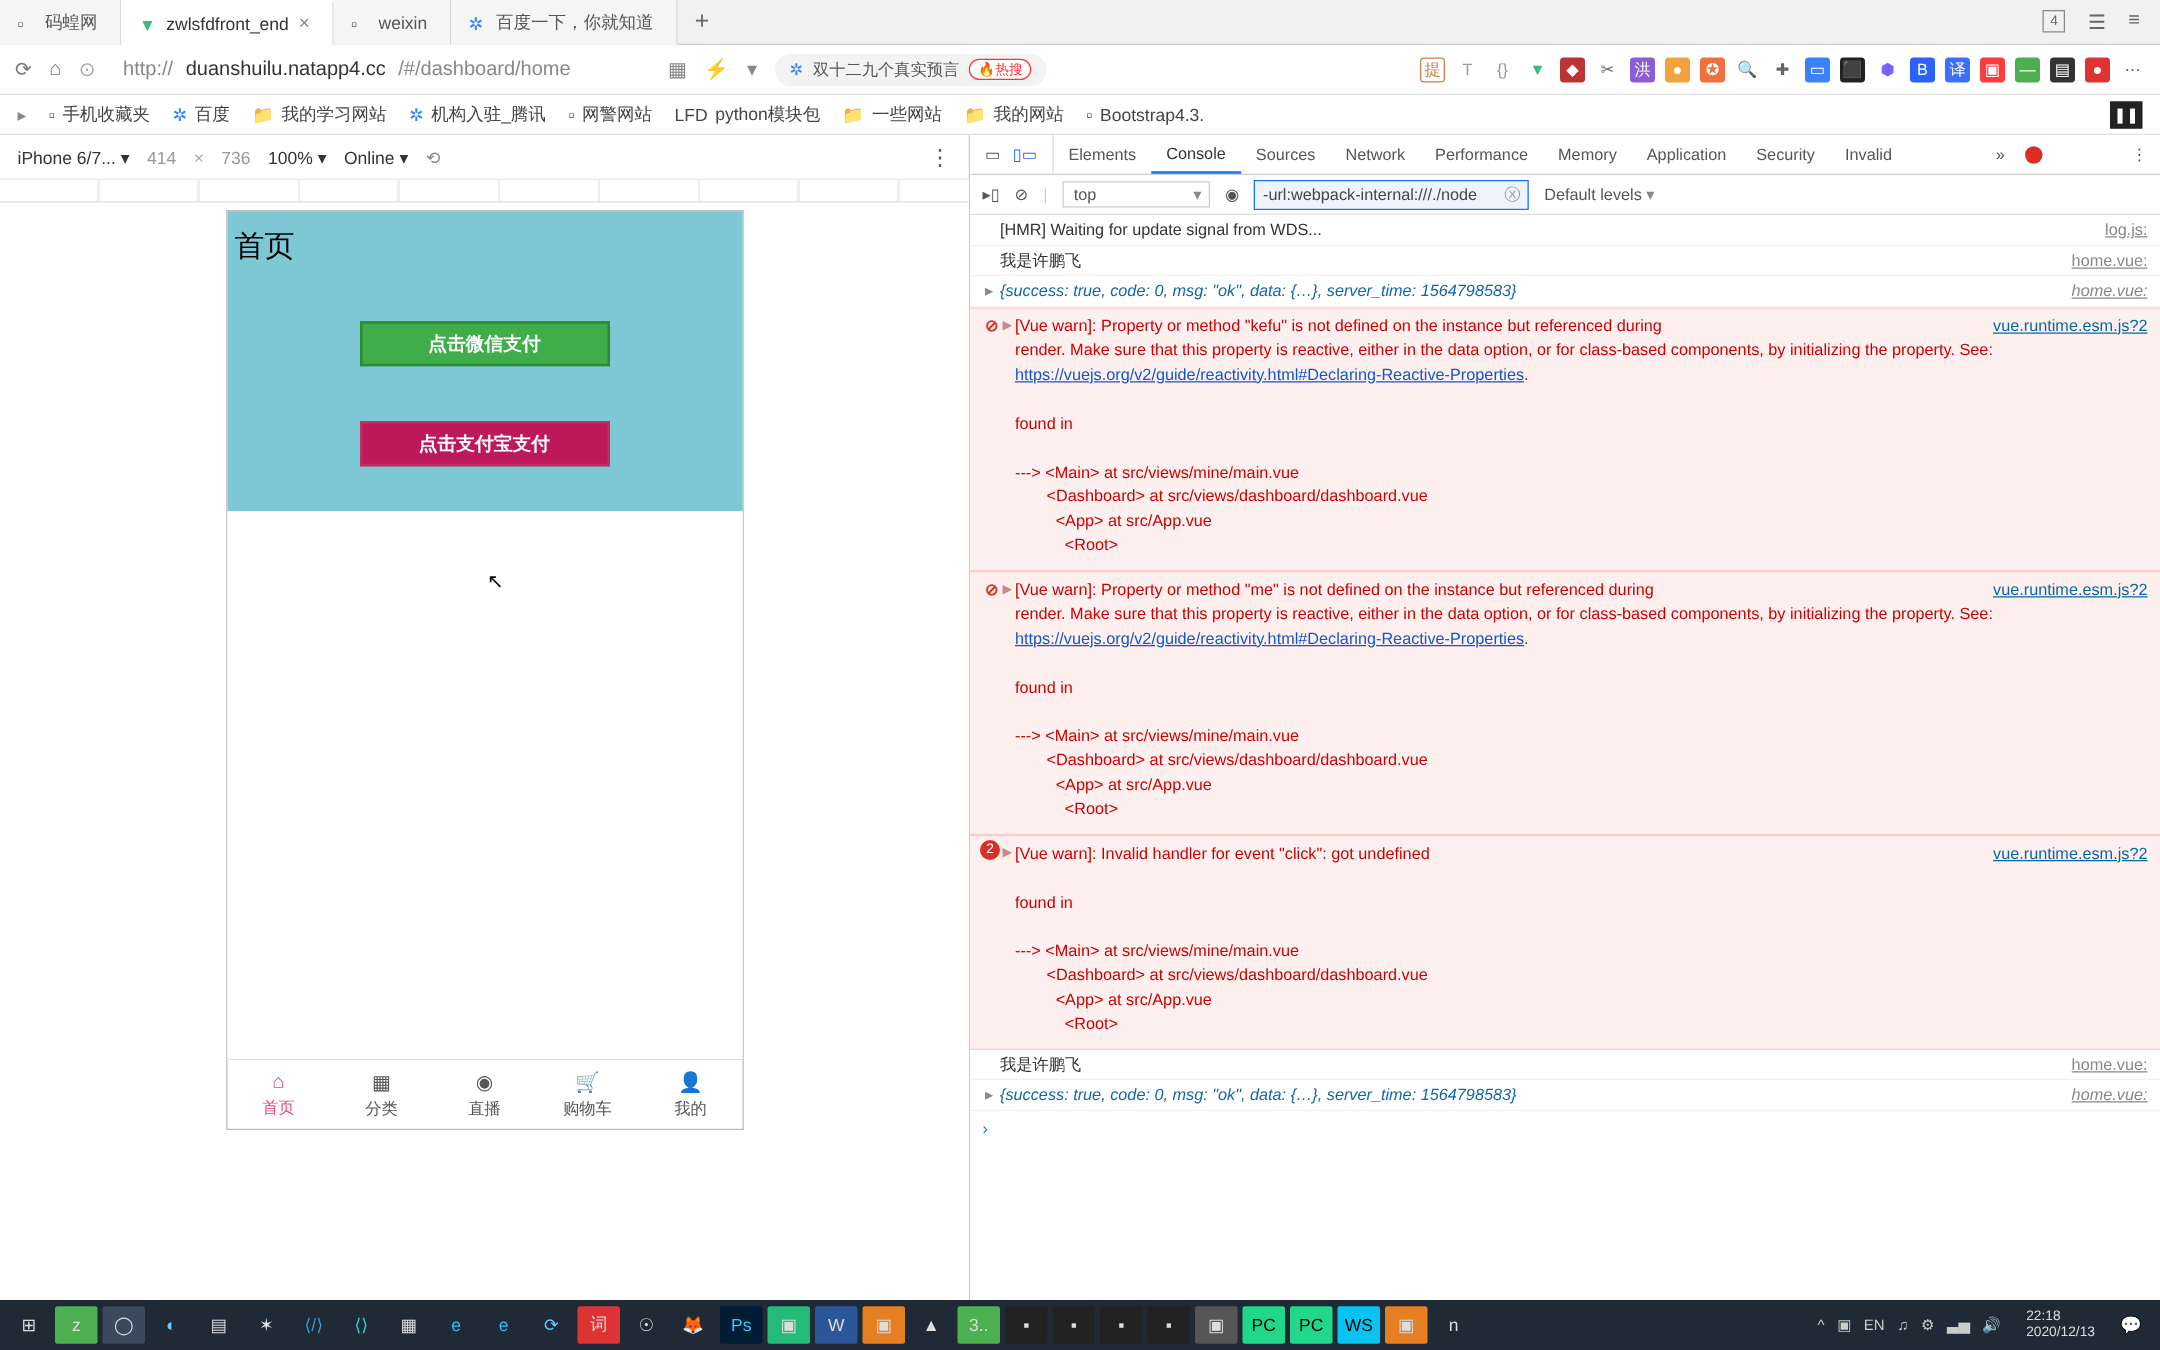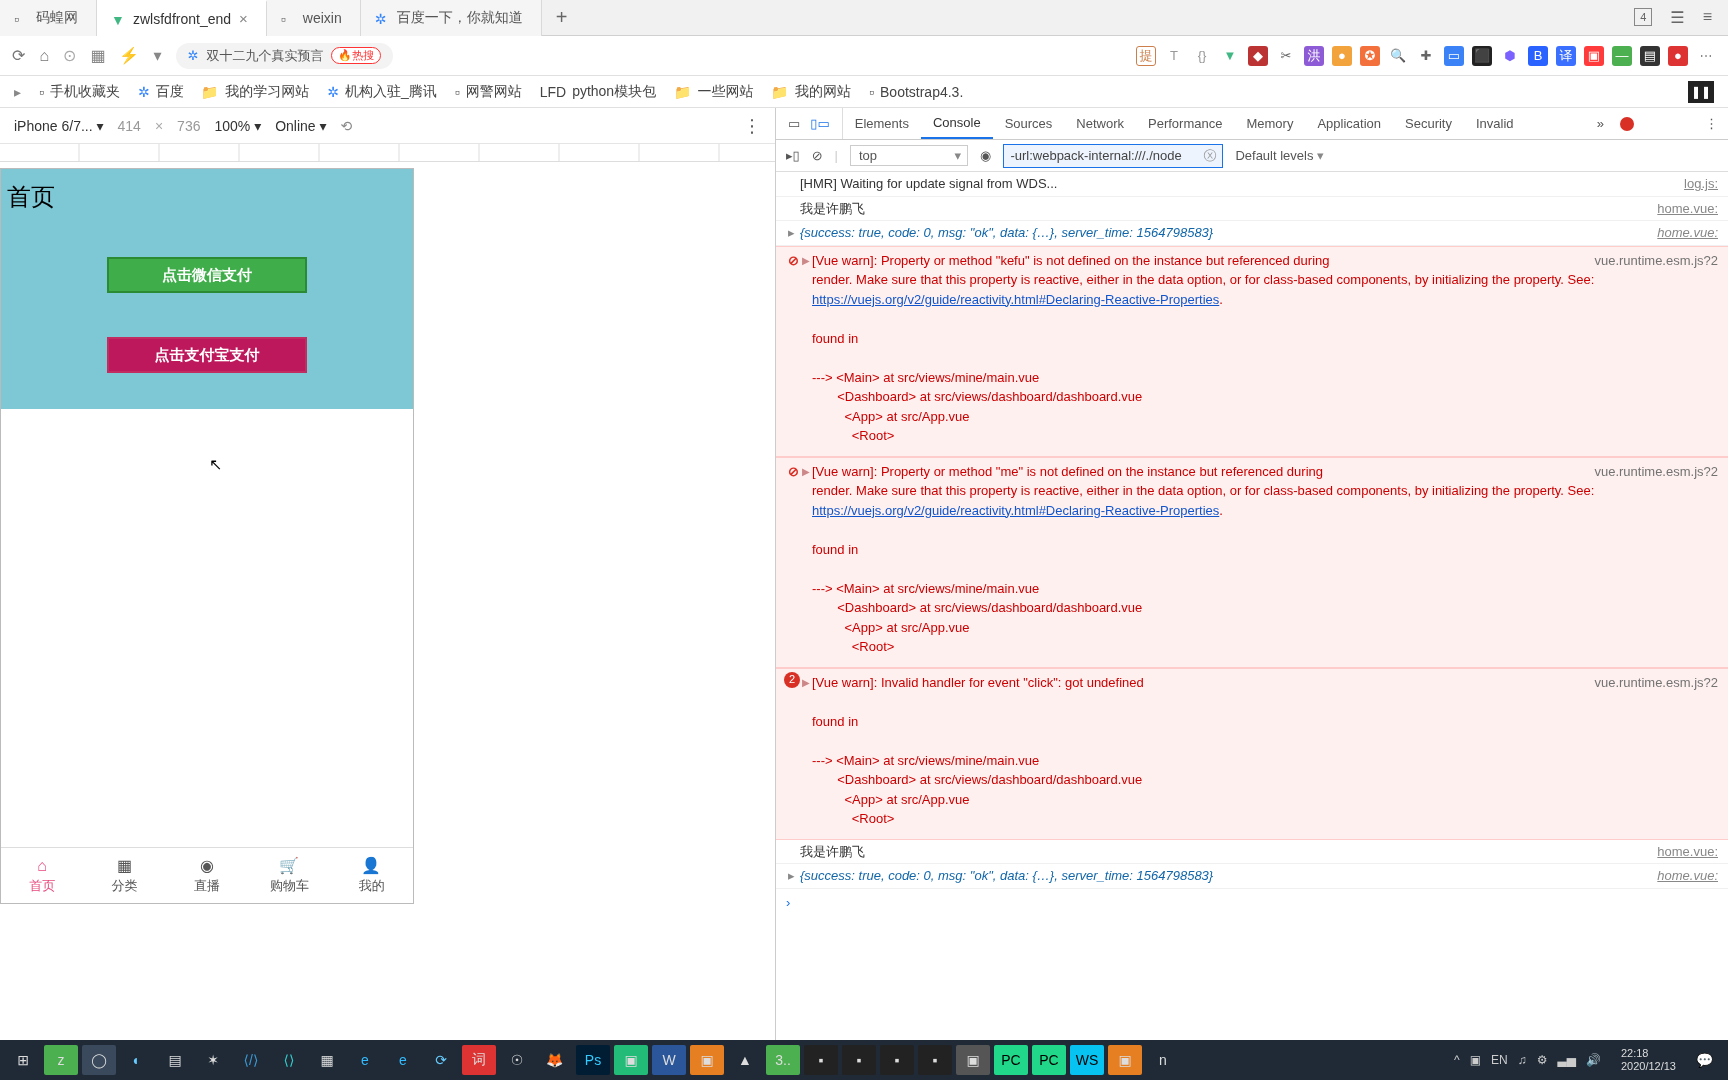--- a/index.html
+++ b/index.html
@@ -35,21 +35,21 @@
 
 
 .main { display: flex; height: calc(1080px - 36px - 40px - 32px - 40px); }
 
 
 .left { width: 776px; display: flex; flex-direction: column; border-right: 1px solid #ccc; }
 .dev-toolbar { height: 36px; display: flex; align-items: center; gap: 14px; padding: 0 14px; border-bottom: 1px solid #e5e5e5; color: #555; font-size: 14px; }
 .dev-toolbar .sep { color: #aaa; }
 .dev-toolbar select, .dev-toolbar .sel { border: none; background: none; font-size: 14px; color: #333; }
 .dev-toolbar .kebab { margin-left: auto; font-size: 18px; }
-.dev-stage { flex: 1; background: #fff; position: relative; display: flex; justify-content: flex-start; padding-top: 24px; }
+.dev-stage { flex: 1; background: #fff; position: relative; display: flex; justify-content: center; padding-top: 24px; }
 .dev-ruler { position: absolute; top: 0; left: 0; right: 0; height: 18px; border-bottom: 1px solid #ddd; background:
   repeating-linear-gradient(to right, #fff, #fff 78px, #eee 78px, #eee 80px); }
 .phone { width: 414px; height: 736px; border: 1px solid #bbb; display: flex; flex-direction: column; background: #fff; position: relative; }
 .phone-top { background: #7ec8d6; height: 240px; padding: 12px 0 0 0; }
 .phone-title { font-size: 24px; color: #000; padding-left: 6px; }
 .pay-btn { width: 200px; height: 36px; margin: 44px auto 0; display: flex; align-items: center; justify-content: center; color: #fff; font-size: 15px; font-weight: bold; border: 2px solid; }
 .pay-btn.green { background: #3fae4a; border-color: #2b8a34; }
 .pay-btn.pink { background: #be185d; border-color: #c12d61; }
 .phone-body { flex: 1; background: #fff; position: relative; }
 .cursor { position: absolute; top: 46px; left: 208px; font-size: 16px; }
@@ -77,21 +77,21 @@
 .console-body { flex: 1; overflow: auto; font-family: Menlo, Consolas, monospace; font-size: 13px; line-height: 1.5; }
 .row { padding: 2px 10px 2px 24px; border-bottom: 1px solid #f0f0f0; position: relative; display: flex; }
 .row .src { margin-left: auto; color: #888; text-decoration: underline; white-space: nowrap; padding-left: 20px; }
 .row.log { color: #333; }
 .row.obj { color: #16a; font-style: italic; }
 .row.obj::before { content: "▸"; position: absolute; left: 12px; color: #888; font-style: normal; }
 .err-block { background: #fff0f0; border-top: 1px solid #fcc; border-bottom: 1px solid #fcc; color: #c00; padding: 4px 10px 10px 36px; position: relative; }
 .err-block::before { content: "⊘"; position: absolute; left: 12px; top: 4px; width: 14px; height: 14px; color: #d93025; font-weight: bold; }
 .err-block .tri { position: absolute; left: 26px; top: 6px; color: #c88; font-size: 10px; }
 .err-block a { color: #1155cc; text-decoration: underline; }
-.err-block .src { float: right; color: #737373; }
+.err-block .src { float: right; color: #0369a1; text-decoration: underline; }
 .err-block .count { position: absolute; left: 8px; top: 3px; width: 16px; height: 16px; background: #d93025; color: #fff; border-radius: 50%; font-size: 11px; display: flex; align-items: center; justify-content: center; }
 .err-block.with-count::before { content: ""; }
 .err-indent { white-space: pre; color: #c00; }
 .prompt { color: #1a73e8; padding: 4px 10px; }
 
 
 .taskbar { position: fixed; bottom: 0; left: 0; right: 0; height: 40px; background: #1f2a36; display: flex; align-items: center; padding: 0 6px; gap: 4px; }
 .tb { width: 34px; height: 30px; display: flex; align-items: center; justify-content: center; color: #ddd; font-size: 14px; border-radius: 2px; }
 .tb.active { background: #3a4a5c; }
 .tb-spacer { flex: 1; }
@@ -124,20 +124,25 @@
     <span class="box">4</span>
     <span>☰</span>
     <span>≡</span>
   </div>
 </div>
 
 <div class="url-bar">
   <span class="url-icon">⟳</span>
   <span class="url-icon">⌂</span>
   <span class="url-icon" style="color:#aaa">⊙</span>
+  <div class="url-box">
+    <span class="url-text">http://</span>
+      <span class="url-host">duanshuilu.natapp4.cc</span>
+      <span class="url-text">/#/dashboard/home</span>
+  </div>
   <span style="color:#888">▦</span>
   <span style="color:#4caf50">⚡</span>
   <span style="color:#888">▾</span>
   <div class="search-pill">
     <span style="color:#3385ff">✲</span>
     <span>双十二九个真实预言</span>
     <span class="hot-badge">🔥热搜</span>
   </div>
   <div class="url-ext-icons">
     <span class="ext-i" style="background:#fff;color:#cc7f4a;border:1px solid #cc7f4a">提</span>

